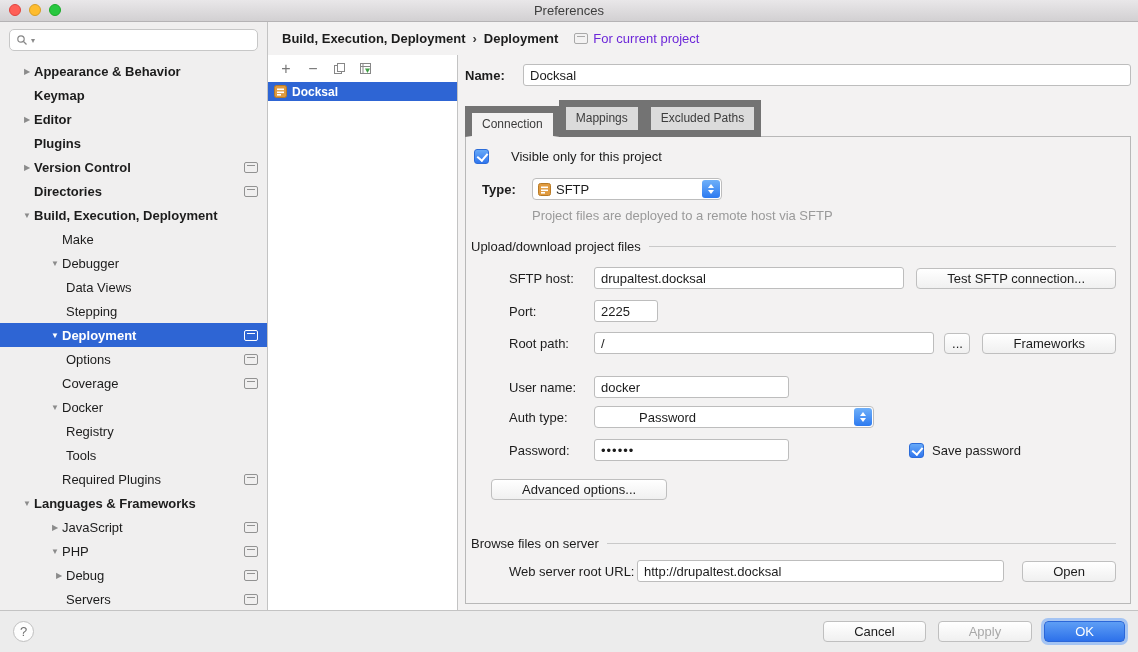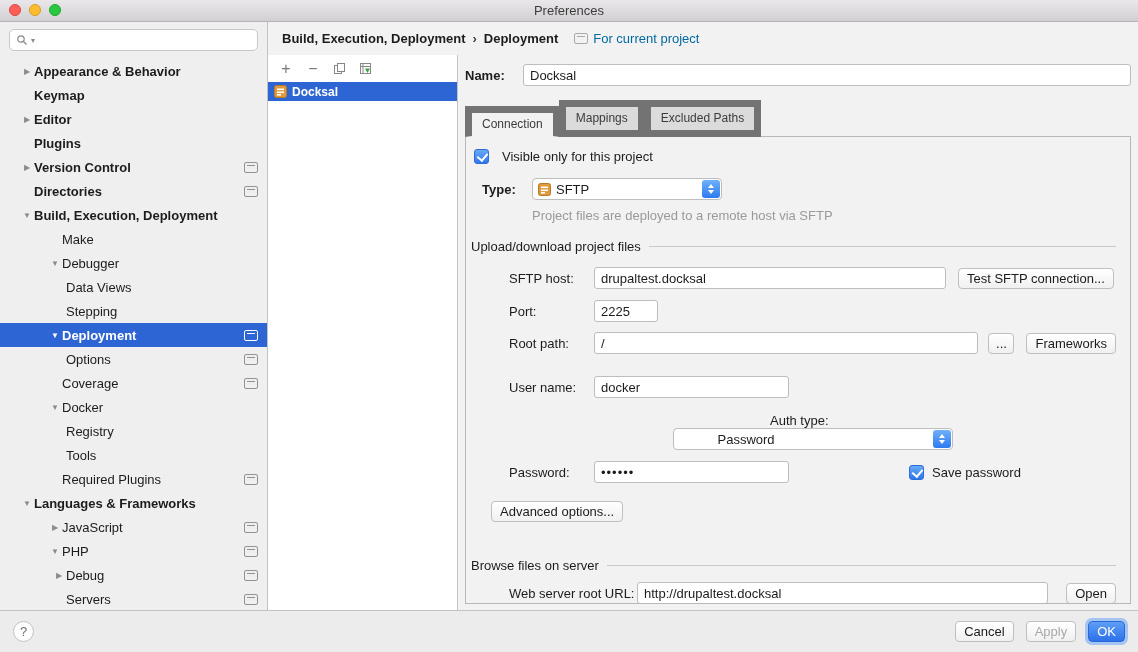--- a/index.html
+++ b/index.html
@@ -36,21 +36,21 @@
   .scope { width:14px; height:11px; border:1px solid #929292; border-radius:2px; position:relative; flex:none; }
   .scope::after { content:""; position:absolute; left:2px; right:2px; top:2px; border-top:1px solid #929292; }
   .tree-item.selected .scope { border-color:#fff; }
   .tree-item.selected .scope::after { border-color:#fff; }
 
   
   .content-col { flex:1; display:flex; flex-direction:column; min-width:0; }
   .breadcrumb { height:33px; display:flex; align-items:center; padding-left:14px; gap:7px; background:#f3f2f2; flex:none; }
   .crumb { font-weight:bold; }
   .crumb-sep { color:#3e3e3e; font-weight:bold; }
-  .scope-note { display:flex; align-items:center; gap:5px; color:#0369a1; margin-left:9px; }
+  .scope-note { display:flex; align-items:center; gap:5px; color:#6d28d9; margin-left:9px; }
   .scope-note .scope, .scope-note .scope::after { border-color:#a9a9a9; }
   .content-row { flex:1; display:flex; min-height:0; }
 
   
   .server-panel { width:190px; background:#fff; border-right:1px solid #c3c3c3; display:flex; flex-direction:column; flex:none; }
   .list-toolbar { height:24px; display:flex; align-items:center; gap:13px; padding:3px 0 0 11px; flex:none; }
   .tb-btn { color:#787878; font-size:16px; line-height:13px; width:14px; text-align:center; }
   .tb-ic { display:flex; align-items:center; }
   .server-list { flex:1; padding-top:3px; }
   .server-item { height:19px; display:flex; align-items:center; gap:5px; padding-left:6px; font-size:12px; }
@@ -60,47 +60,47 @@
   .form-panel { flex:1; background:#f3f2f2; display:flex; flex-direction:column; padding:0 7px 6px 7px; min-width:0; }
   .name-row { display:flex; align-items:center; margin-top:9px; flex:none; }
   .name-row label { font-weight:bold; width:50px; flex:none; }
   .name-row input { flex:1; margin-left:8px; }
   input.txt { background:#fff; border:1px solid #bdbdbd; border-radius:3px; padding:0 6px; font:13px "Liberation Sans",sans-serif; color:#1c1c1c; height:22px; }
   .tabs { display:flex; align-items:flex-end; margin:14px 0 -1px 0; position:relative; z-index:2; flex:none; }
   .tab { font-size:12px; padding:4px 10px 5px; background:#dbdbdb; border:7px solid #737373; margin-right:-1px; color:#3c3c3c; }
   .tab.active { background:#f3f2f2; border-bottom:1px solid #f3f2f2; }
   .tab-panel { flex:1; border:1px solid #b8b8b8; padding:12px 14px 0 5px; overflow:hidden; }
 
-  .chk-row { display:flex; align-items:flex-end; gap:13px; margin-left:3px; }
+  .chk-row { display:flex; align-items:flex-end; gap:22px; margin-left:3px; }
   .checkbox { width:15px; height:15px; border-radius:3px; background:linear-gradient(#67aaf8,#3076ee); border:1px solid #2b6cd9; position:relative; flex:none; }
   .checkbox::after { content:""; position:absolute; left:4px; top:1px; width:5px; height:8px; border:solid #fff; border-width:0 2px 2px 0; transform:rotate(40deg); }
 
   .combo { position:relative; height:22px; background:#fff; border:1px solid #bdbdbd; border-radius:4px; display:flex; align-items:center; gap:5px; padding:0 24px 0 5px; }
   .stepper { position:absolute; right:1px; top:1px; bottom:1px; width:18px; border-radius:3px; background:linear-gradient(#6fb0f9,#2d7af0); display:flex; flex-direction:column; align-items:center; justify-content:center; gap:2px; }
   .tri-up { width:0; height:0; border-left:3px solid transparent; border-right:3px solid transparent; border-bottom:4px solid #fff; }
   .tri-down { width:0; height:0; border-left:3px solid transparent; border-right:3px solid transparent; border-top:4px solid #fff; }
 
   .r-type { display:flex; align-items:center; margin:14px 0 0 11px; }
   .r-type .flabel { width:50px; font-weight:bold; flex:none; }
   .hint { margin:8px 0 0 61px; color:#9a9a9a; }
   .section { display:flex; align-items:center; gap:8px; }
   .section .line { flex:1; border-top:1px solid #c9c9c9; }
   .r-upload { margin-top:16px; }
   .r-browse { margin-top:36px; }
 
   .frow { display:flex; align-items:center; margin-left:38px; }
   .frow .flabel { width:85px; flex:none; }
   .r-sftp { margin-top:13px; } .r-port { margin-top:11px; } .r-root { margin-top:10px; }
-  .r-user { margin-top:22px; } .r-auth { margin-top:15px;flex-direction:column; } .r-pass { margin-top:11px; }
+  .r-user { margin-top:22px; } .r-auth { margin-top:8px; } .r-pass { margin-top:11px; }
   .r-web { margin-top:9px; } .r-web .flabel { width:128px; }
   .w-host { width:352px; } .w-port { width:64px; } .w-root { width:396px; }
   .w-user { width:195px; } .w-pass { width:195px; letter-spacing:1px; } .w-web { width:420px; }
   .w-type { width:190px; } .w-authc { width:280px;padding-left:44px; }
 
-  .btn { height:21px; padding:0 8px; background:linear-gradient(#ffffff,#f0f0f0); border:1px solid #bfbfbf; border-radius:4px; font:13px "Liberation Sans",sans-serif; color:#1c1c1c; display:inline-flex; align-items:center; justify-content:center; flex:none; }
+  .btn { height:21px; padding:0 30px; background:linear-gradient(#ffffff,#f0f0f0); border:1px solid #bfbfbf; border-radius:4px; font:13px "Liberation Sans",sans-serif; color:#1c1c1c; display:inline-flex; align-items:center; justify-content:center; flex:none; }
   .btn.primary { background:linear-gradient(#5e9ef5,#2d71ea); border-color:#2b67d8; color:#fff; box-shadow:0 0 0 3px rgba(92,156,250,.5); }
   .btn.disabled { color:#a8a8a8; }
   .test-btn { margin-left:12px; }
   .dots { margin-left:10px; width:26px; padding:0; }
   .auto { margin-left:12px; }
   .open { margin-left:18px; }
   .r-adv { margin:18px 0 0 20px; }
   .savepass { margin-left:120px; display:flex; align-items:flex-end; gap:8px; }
 
   

